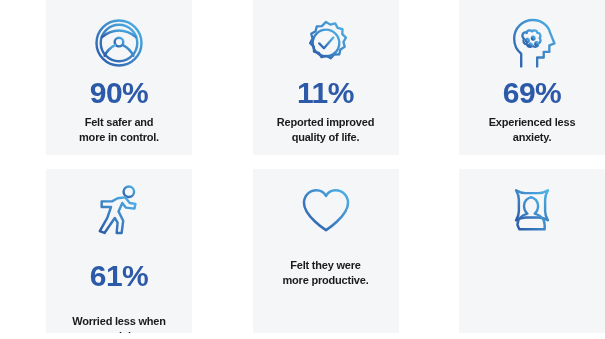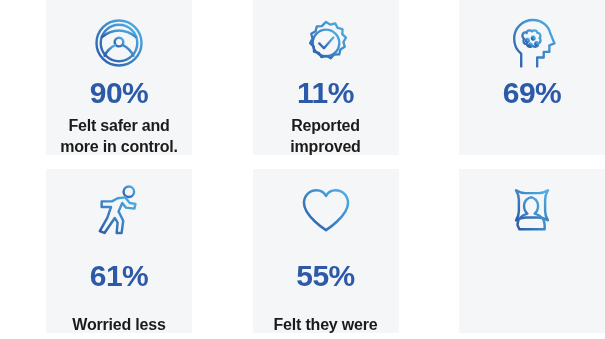--- a/index.html
+++ b/index.html
@@ -64,21 +64,21 @@
     font-weight: bold;
     letter-spacing: -0.5px;
     color: #2c5aa8;
     line-height: 1;
     margin-top: 3px;
     margin-bottom: 7px;
   }
 
   .stat-caption {
     font-family: "Liberation Sans", sans-serif;
-    font-size: 16px;
+    font-size: 11px;
     font-weight: bold;
     color: #1b1b1b;
     line-height: 1.32;
     text-align: center;
     letter-spacing: -0.2px;
     padding: 0 10px;
     white-space: pre-line;
   }
 </style>
 </head>
@@ -167,20 +167,22 @@
                    c-0.8 -0.9 -2 -1.3 -3.2 -1
                    c-1.4 0.4 -2.4 1.5 -2.5 2.9 z"></path>
           <path d="M27.1 27.7 a1.6 1.6 0 1 0 0.1 0"></path>
           <path d="M33.3 25.3 a1.5 1.5 0 1 0 0.1 0"></path>
           <path d="M36.9 31.2 a1.5 1.5 0 1 0 0.1 0"></path>
           <path d="M30.4 32.6 a1.4 1.4 0 1 0 0.1 0"></path>
         </g>
       </svg>
     </span>
     <div class="stat-value">69%</div>
+    <div class="stat-caption">Experienced less
+anxiety.</div>
   </div>
 
   <div class="stat-card row2">
     <span class="icon-wrap">
       <svg viewBox="0 0 64 64" xmlns="http://www.w3.org/2000/svg">
         <defs>
           <linearGradient id="g4" x1="1" y1="0" x2="0" y2="1">
             <stop offset="0%" stop-color="#4fb3e8"></stop>
             <stop offset="100%" stop-color="#2b5aa7"></stop>
           </linearGradient>
@@ -229,21 +231,20 @@
           <path d="M32 53.5
                    C32 53.5 8.5 38.5 8.5 24.5
                    C8.5 16.8 14.4 11 21.8 11
                    C26.6 11 30 13.5 32 17
                    C34 13.5 37.4 11 42.2 11
                    C49.6 11 55.5 16.8 55.5 24.5
                    C55.5 38.5 32 53.5 32 53.5 Z"></path>
         </g>
       </svg>
     </span>
-    <div class="stat-value">55%</div>
     <div class="stat-caption">Felt they were
 more productive.</div>
   </div>
 
   <div class="stat-card row2">
     <span class="icon-wrap">
       <svg viewBox="0 0 64 64" xmlns="http://www.w3.org/2000/svg">
         <defs>
           <linearGradient id="g6" x1="1" y1="0" x2="0" y2="1">
             <stop offset="0%" stop-color="#4fb3e8"></stop>

